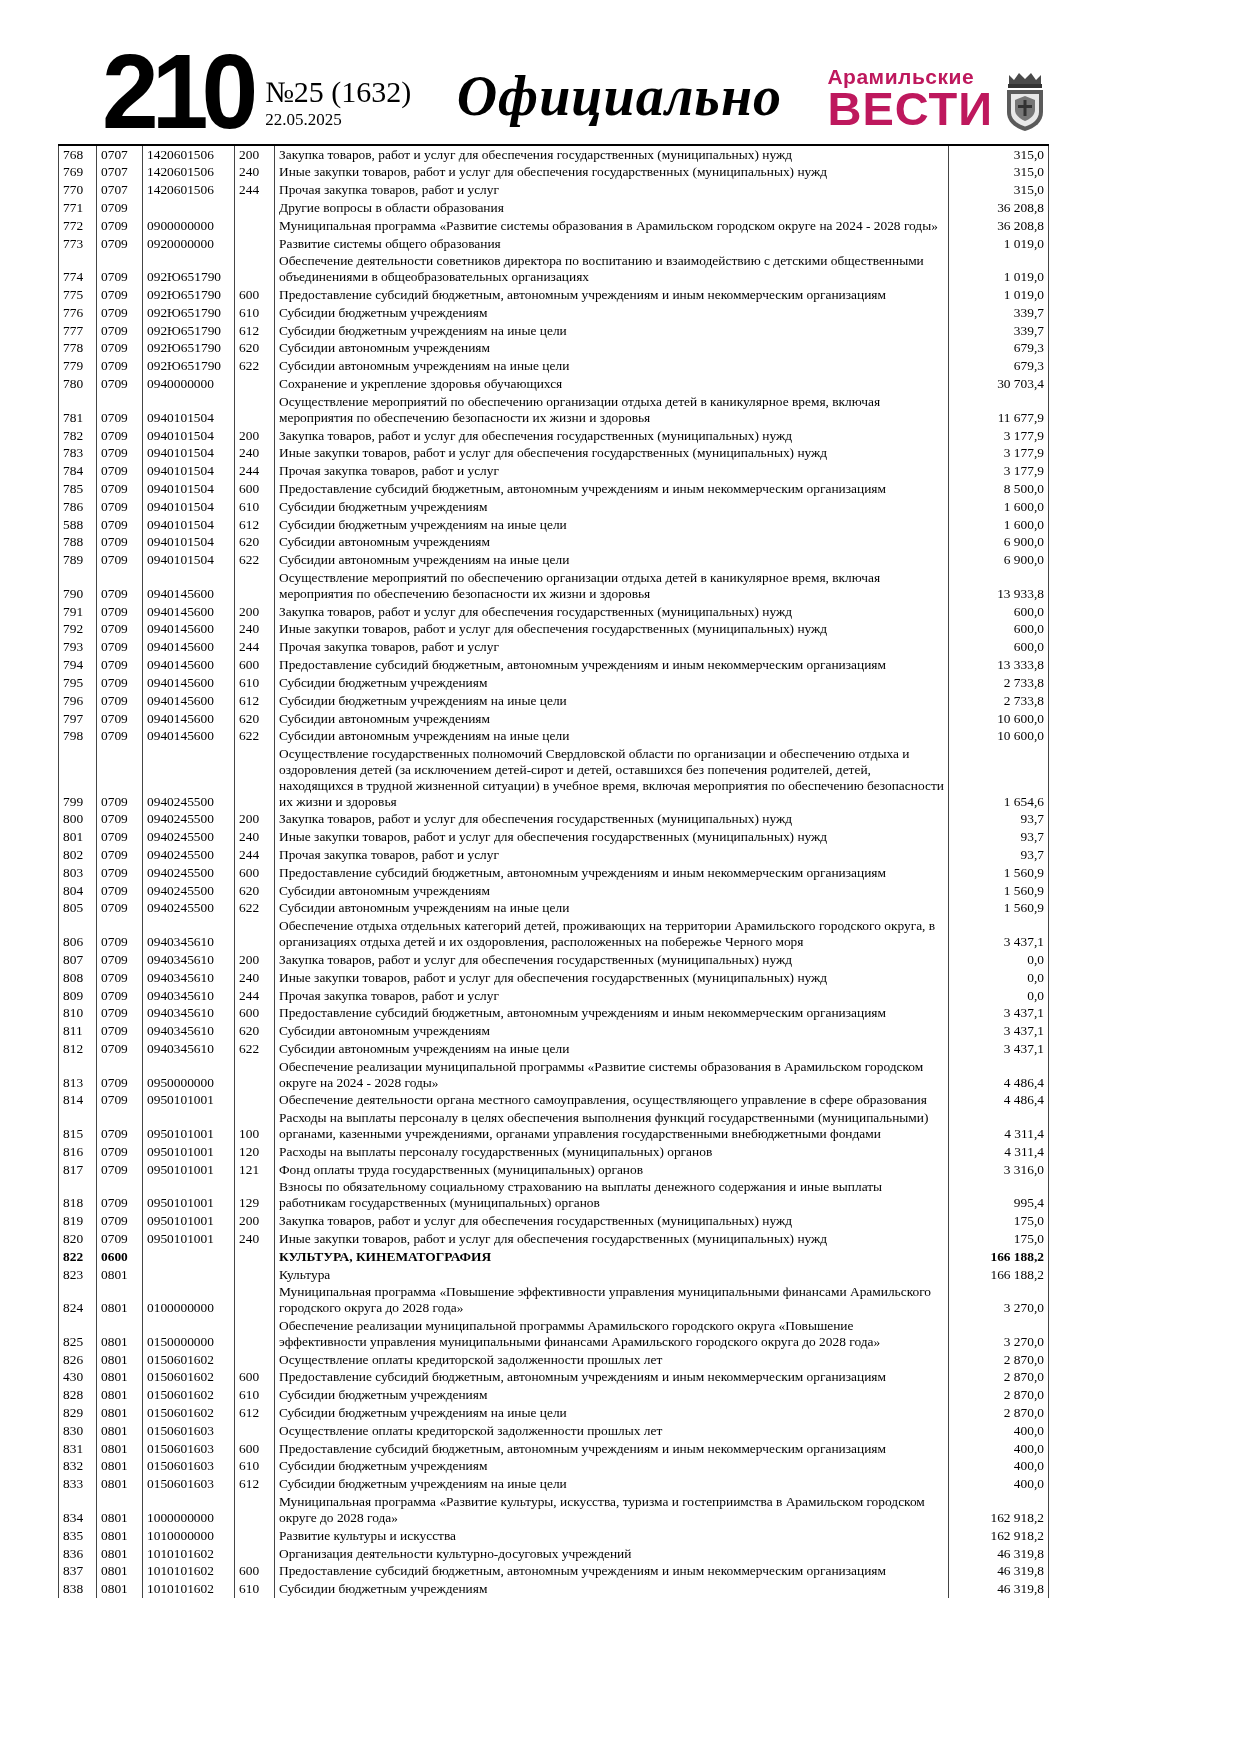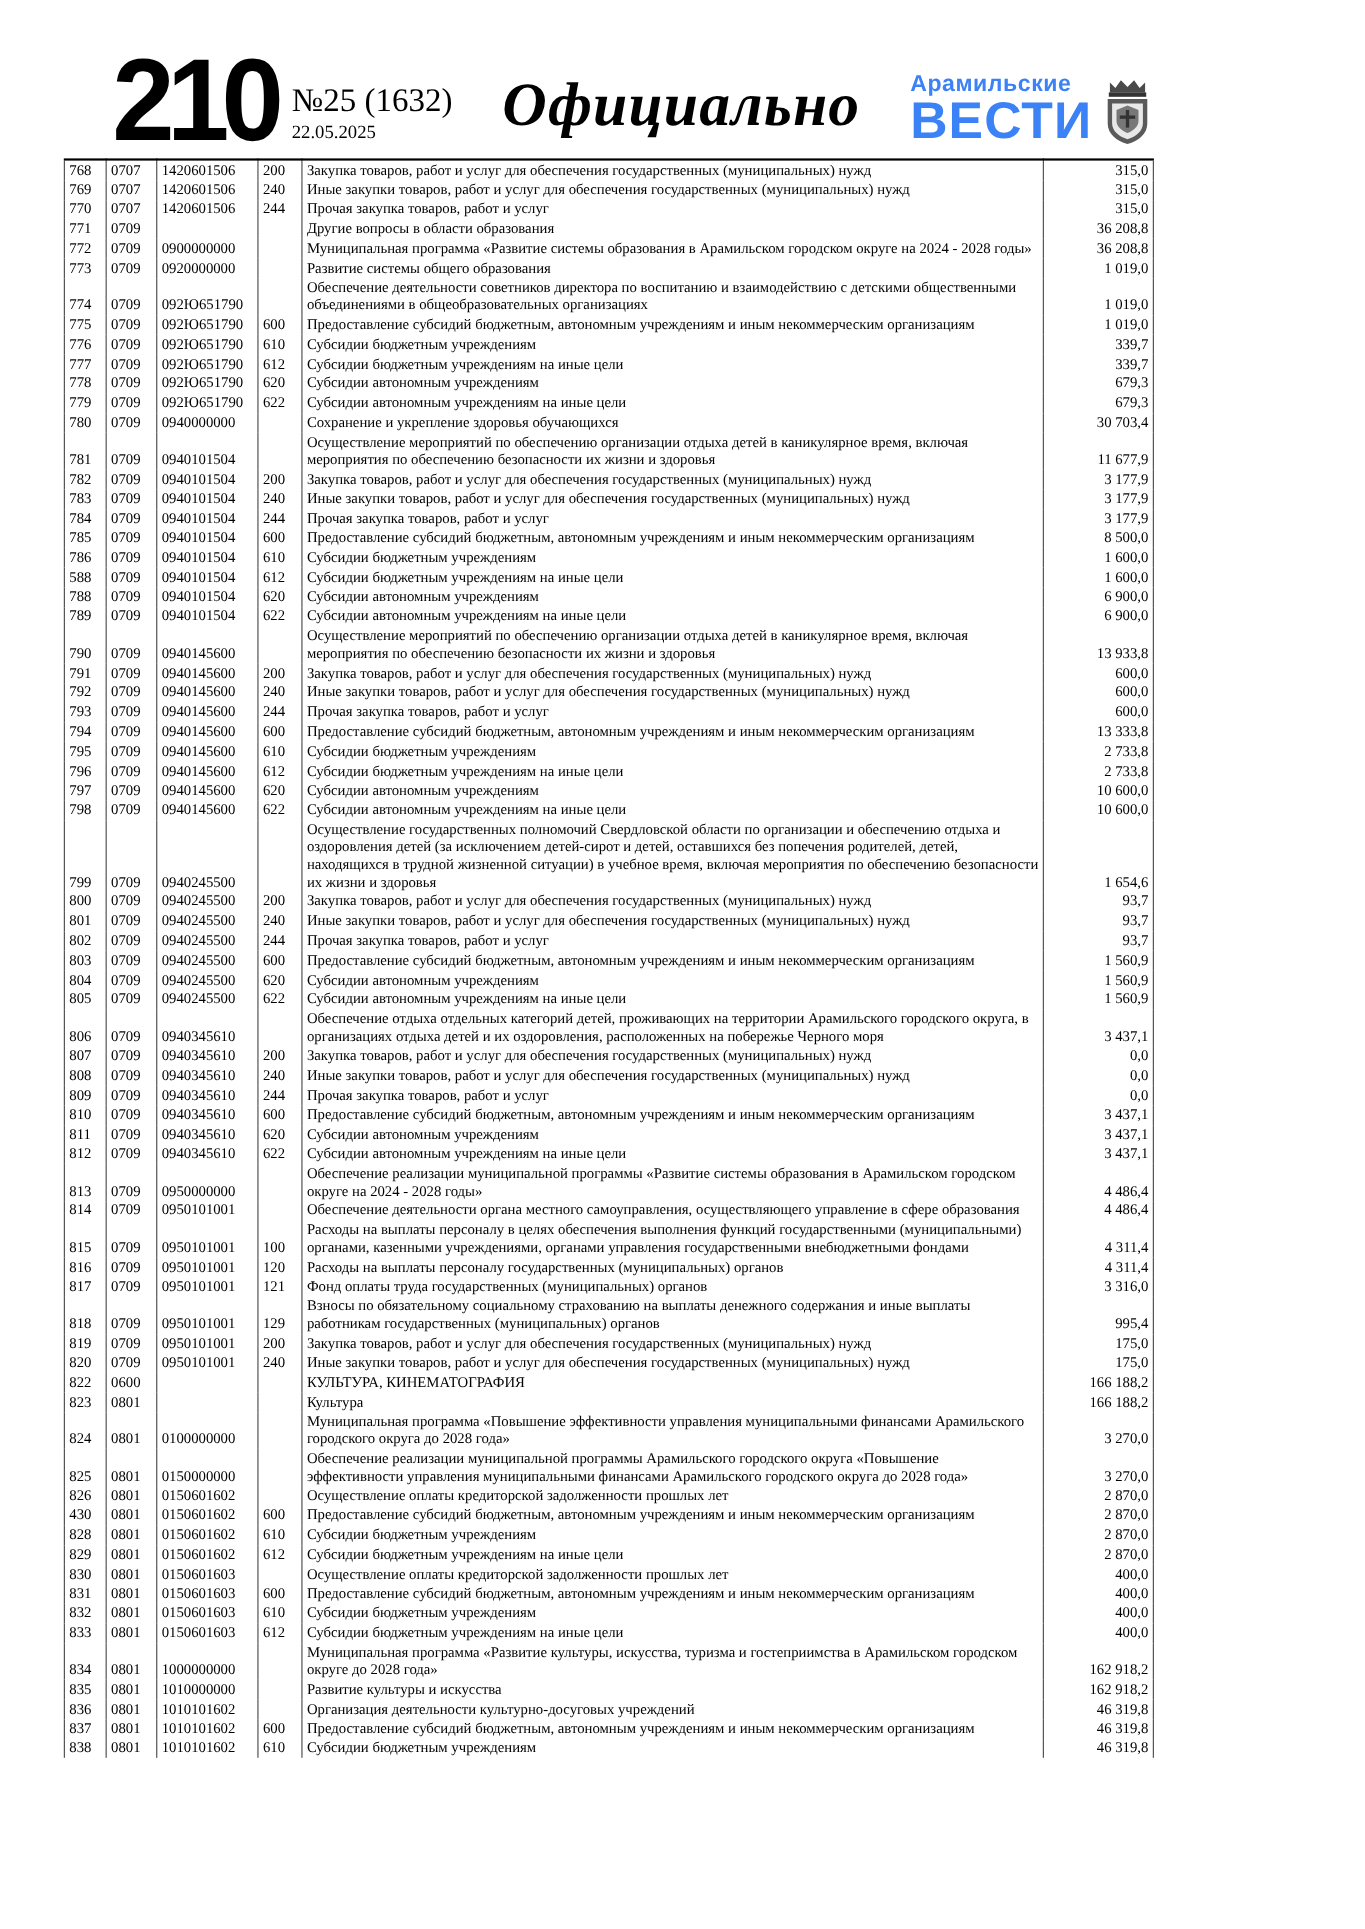--- a/index.html
+++ b/index.html
@@ -47,21 +47,21 @@
     font-size: 56px;
     padding-bottom: 8px;
     letter-spacing: 1px;
   }
   .brand {
     display: flex;
     align-items: flex-end;
     gap: 8px;
     padding-bottom: 4px;
   }
-  .brand-text { text-align: left; color: #3b82f6; }
+  .brand-text { text-align: left; color: #be185d; }
   .brand-line1 {
     font-family: "Liberation Sans", sans-serif;
     font-weight: bold;
     font-size: 21px;
     letter-spacing: 0.5px;
     line-height: 1;
   }
   .brand-line2 {
     font-family: "Liberation Sans", sans-serif;
     font-weight: 800;
@@ -85,21 +85,21 @@
     padding: 0.5px 4px 1.5px 4px;
     border-left: 1px solid #444;
   }
   table.budget td:last-child { border-right: 1px solid #444; }
   td.num  { }
   td.sec  { }
   td.code { }
   td.type { }
   td.name { }
   td.amount { text-align: right; white-space: nowrap; }
-  tr.bold td { font-weight: normal; }
+  tr.bold td { font-weight: bold; }
 </style>
 </head>
 <body>
 
 <div class="page">
 
   <header class="masthead">
     <div class="pagenum">210</div>
     <div class="issue-block">
       <div class="issue-no">№25 (1632)</div>

